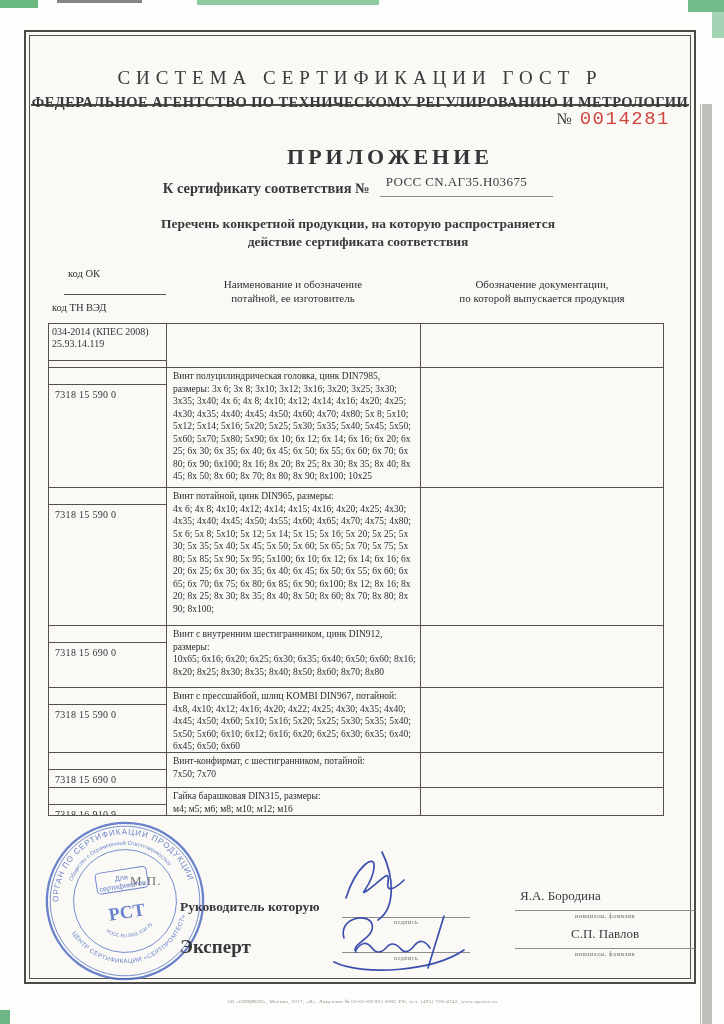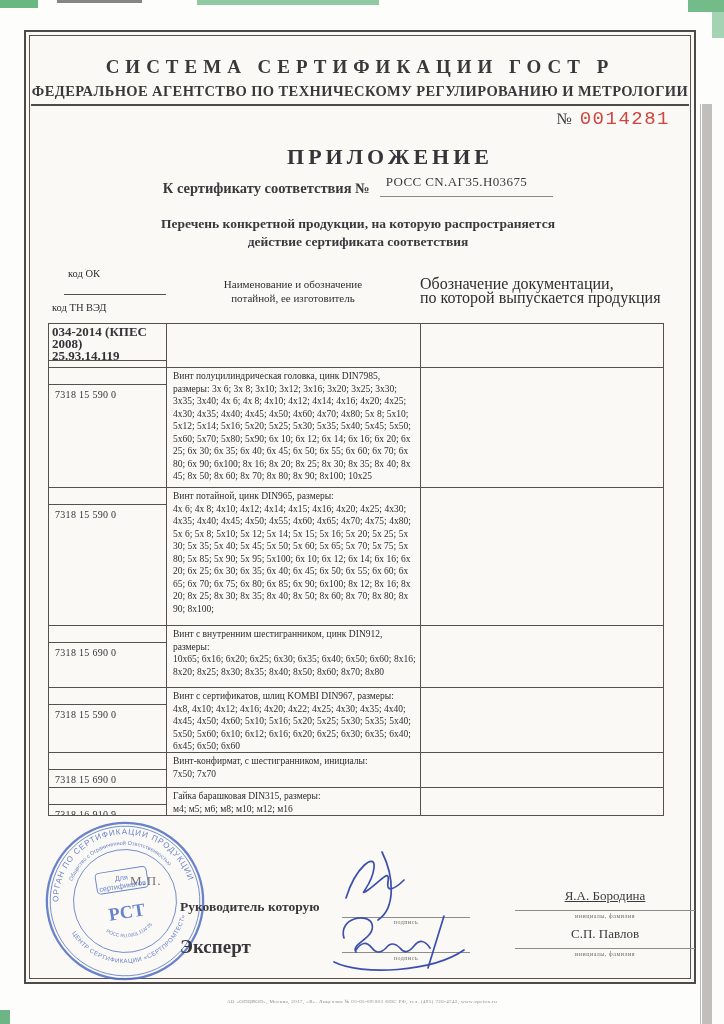--- a/index.html
+++ b/index.html
@@ -4,21 +4,21 @@
 <style>
   html,body{margin:0;padding:0;}
   body{width:724px;height:1024px;background:#fdfdfb;position:relative;
        font-family:"Liberation Serif","DejaVu Serif",serif;color:#2e2d31;}
   .abs{position:absolute;}
   
   .frame-outer{left:24px;top:30px;width:668px;height:950px;border:2px solid #4c4b47;background:#faf9f5;}
   .frame-inner{left:3px;top:3px;right:3px;bottom:3px;border:1px solid #55534f;}
   
   .headbox{left:31px;top:40px;width:658px;height:64px;border-bottom:2px solid #4c4b47;text-align:center;}
-  .sys-title{margin-top:16px;font-size:19px;font-weight:bold;letter-spacing:6px;color:#39393b;white-space:nowrap;}
+  .sys-title{margin-top:27px;font-size:19px;font-weight:normal;letter-spacing:6px;color:#39393b;white-space:nowrap;}
   .agency{margin-top:5px;font-size:14.5px;font-weight:bold;letter-spacing:.4px;color:#39393b;white-space:nowrap;}
   
   .formno{left:420px;top:108px;width:250px;text-align:right;white-space:nowrap;}
   .formno .nosign{font-size:16px;color:#3c3b3e;margin-right:8px;}
   .formno .digits{font-family:Liberation Mono, monospace;font-size:19px;
                   letter-spacing:1.5px;color:#cf4540;}
   .apptitle{left:24px;top:144px;width:668px;text-align:center;font-size:22px;font-weight:bold;
             letter-spacing:4px;color:#353438;padding-left:32px;}
   .certline{left:24px;top:176px;width:668px;display:flex;justify-content:center;align-items:flex-end;}
   .certlabel{font-size:14.5px;font-weight:bold;color:#39383c;}
@@ -26,42 +26,42 @@
   .certval span{display:inline-block;transform:translateY(-4px);font-size:13px;color:#3a3a40;letter-spacing:.4px;}
   .subtitle{left:24px;top:215px;width:668px;text-align:center;font-size:13.5px;font-weight:bold;
             color:#39383c;line-height:18px;white-space:pre-line;}
   
   .tbl{left:48px;top:265px;width:616px;font-size:10.5px;}
   .thead{display:flex;height:58px;border-bottom:1px solid #55524e;}
   .hc1{width:118px;}
   .hc1a{height:30px;border-bottom:1px solid #55524e;padding:3px 0 0 4px;box-sizing:border-box;font-size:10.5px;margin-left:16px;}
   .hc1b{padding:7px 0 0 4px;font-size:10.5px;}
   .hc2{width:254px;text-align:center;padding-top:12px;line-height:14px;font-size:11px;white-space:pre-line;}
-  .hc3{flex:1;padding-top:12px;line-height:14px;font-size:16px;white-space:pre-line;}
+  .hc3{flex:1;text-align:center;padding-top:12px;line-height:14px;font-size:11px;white-space:pre-line;}
   .tbody{border-left:1px solid #55524e;border-right:1px solid #55524e;}
   .trow{display:flex;border-bottom:1px solid #55524e;box-sizing:border-box;overflow:hidden;}
   .c1{width:118px;border-right:1px solid #55524e;box-sizing:border-box;font-size:10px;color:#34333a;}
   .c1top{height:16px;border-bottom:1px solid #55524e;}
   .c1code{padding:4px 0 0 6px;letter-spacing:.3px;}
   .c1ok{height:37px;border-bottom:1px solid #55524e;box-sizing:border-box;padding:2px 0 0 3px;
-        font-size:13px;line-height:12px;font-weight:bold;}
+        font-size:10px;line-height:12px;}
   .c2{width:254px;border-right:1px solid #55524e;box-sizing:border-box;padding:2px 4px 0 6px;
       font-size:9.5px;line-height:12.5px;white-space:pre-line;color:#2d2c33;overflow:hidden;}
   .c3{flex:1;}
   .r0{height:44px;} .r1{height:120px;} .r2{height:138px;} .r3{height:62px;}
   .r4{height:65px;} .r5{height:35px;} .r6{height:28px;border-bottom:1px solid #55524e;}
   
   .mp{left:86px;top:873px;font-size:13px;color:#737373;letter-spacing:1px;margin-left:44px;}
   .role1{left:180px;top:899px;font-size:13.5px;font-weight:bold;color:#38373b;}
   .role2{left:180px;top:936px;font-size:19px;font-weight:bold;color:#38373b;}
   .sigline1{left:342px;top:900px;width:128px;height:17px;border-bottom:1px solid #8e8d89;}
   .sigline2{left:342px;top:936px;width:128px;height:16px;border-bottom:1px solid #8e8d89;}
   .siglab{font-size:6px;color:#6e6d69;text-align:center;width:128px;letter-spacing:.5px;}
   .siglab1{left:342px;top:919px;} .siglab2{left:342px;top:955px;}
-  .name1{left:520px;top:888px;width:170px;text-align:center;font-size:13px;color:#3a393f;text-decoration:underline;}
+  .name1{left:520px;top:888px;width:170px;text-align:left;font-size:13px;color:#3a393f;}
   .name2{left:520px;top:926px;width:170px;text-align:center;font-size:13px;color:#3a393f;}
   .nameline1{left:515px;top:892px;width:180px;height:18px;border-bottom:1px solid #8e8d89;}
   .nameline2{left:515px;top:930px;width:180px;height:18px;border-bottom:1px solid #8e8d89;}
   .namelab{font-size:6px;color:#6e6d69;text-align:center;width:180px;letter-spacing:.5px;}
   .namelab1{left:515px;top:913px;} .namelab2{left:515px;top:951px;}
   .stampwrap{left:44px;top:820px;width:162px;height:162px;transform:rotate(-9deg);opacity:.84;}
   .sig1{left:338px;top:846px;} .sig2{left:328px;top:910px;}
   
   .imprint{left:0;top:999px;width:724px;text-align:center;font-size:5px;color:#8b8a86;letter-spacing:.4px;}
   
@@ -157,30 +157,30 @@
       <div class="c2">Винт с внутренним шестигранником, цинк DIN912,
 размеры:
 10х65; 6х16; 6х20; 6х25; 6х30; 6х35; 6х40; 6х50; 6х60; 8х16; 8х20; 8х25; 8х30; 8х35; 8х40; 8х50; 8х60; 8х70; 8х80</div>
       <div class="c3"></div>
     </div>
     <div class="trow r4">
       <div class="c1">
           <div class="c1top"></div>
           <div class="c1code">7318 15 590 0</div>
         </div>
-      <div class="c2">Винт с сертификатов, шлиц KOMBI DIN967, размеры:
+      <div class="c2">Винт с прессшайбой, шлиц KOMBI DIN967, потайной:
 4х8, 4х10; 4х12; 4х16; 4х20; 4х22; 4х25; 4х30; 4х35; 4х40; 4х45; 4х50; 4х60; 5х10; 5х16; 5х20; 5х25; 5х30; 5х35; 5х40; 5х50; 5х60; 6х10; 6х12; 6х16; 6х20; 6х25; 6х30; 6х35; 6х40; 6х45; 6х50; 6х60</div>
       <div class="c3"></div>
     </div>
     <div class="trow r5">
       <div class="c1">
           <div class="c1top"></div>
           <div class="c1code">7318 15 690 0</div>
         </div>
-      <div class="c2">Винт-конфирмат, с шестигранником, инициалы:
+      <div class="c2">Винт-конфирмат, с шестигранником, потайной:
 7х50; 7х70</div>
       <div class="c3"></div>
     </div>
     <div class="trow r6">
       <div class="c1">
           <div class="c1top"></div>
           <div class="c1code">7318 16 910 9</div>
         </div>
       <div class="c2">Гайка барашковая DIN315, размеры:
 м4; м5; м6; м8; м10; м12; м16</div>

